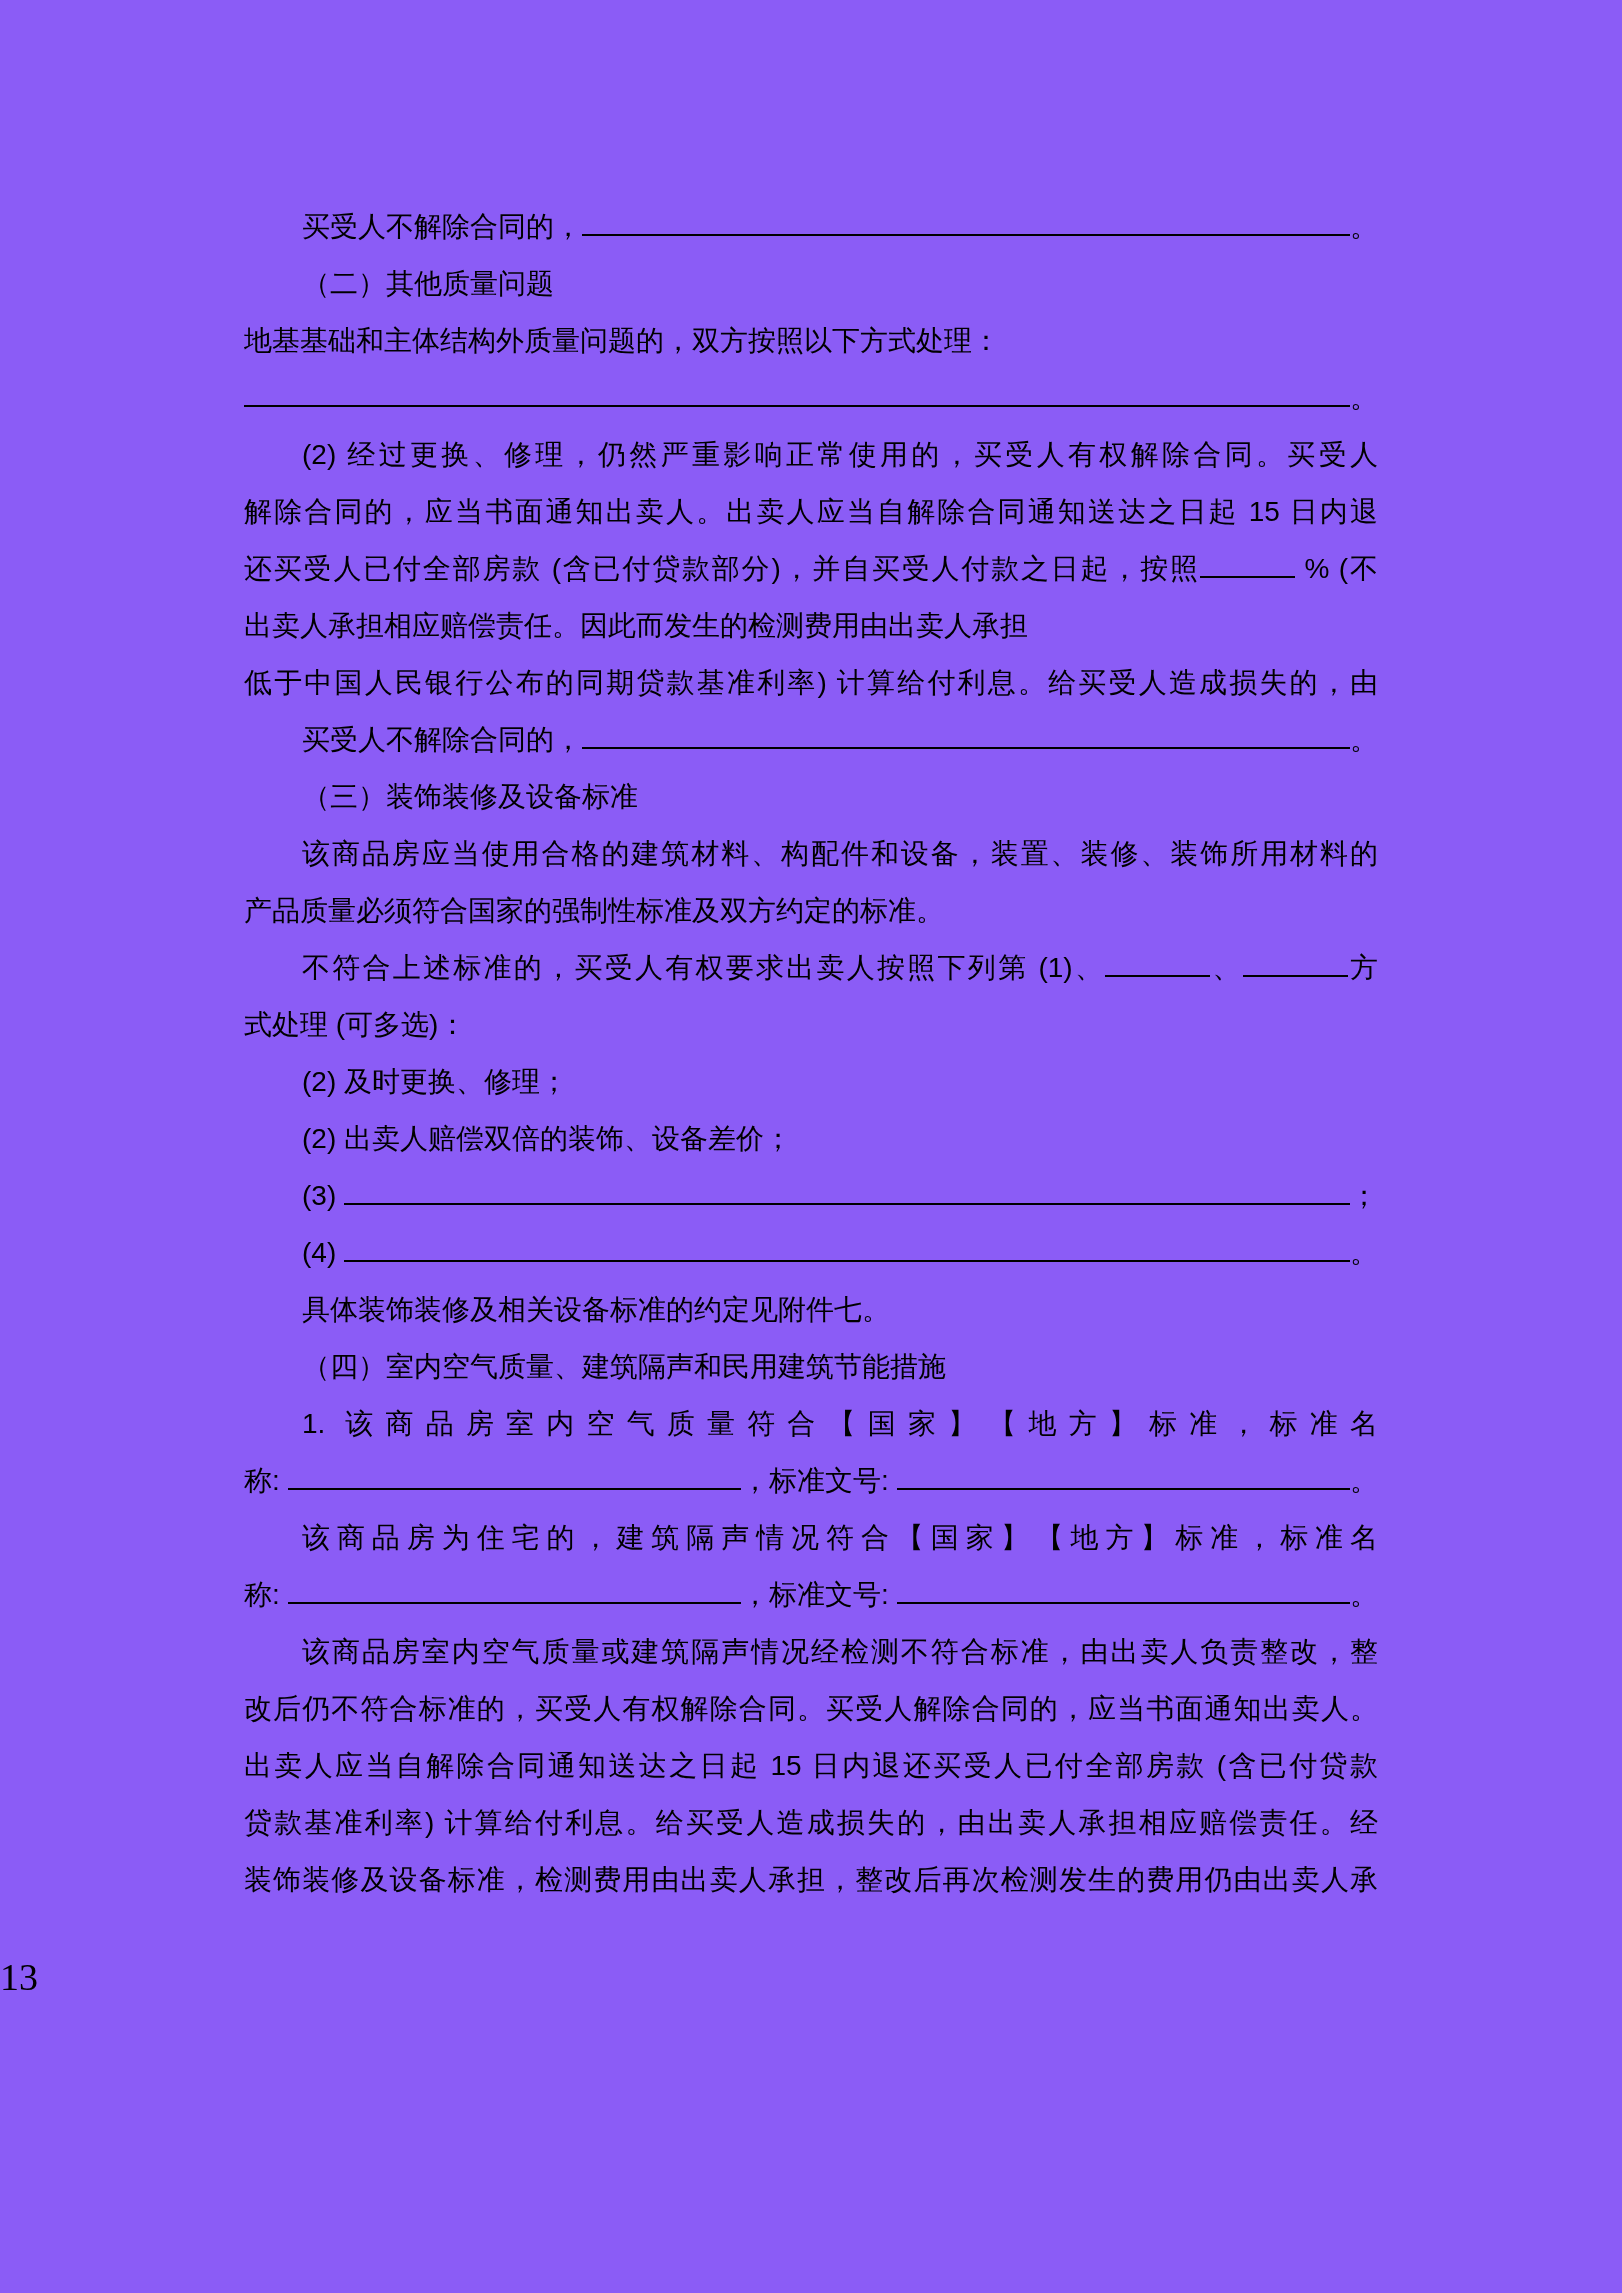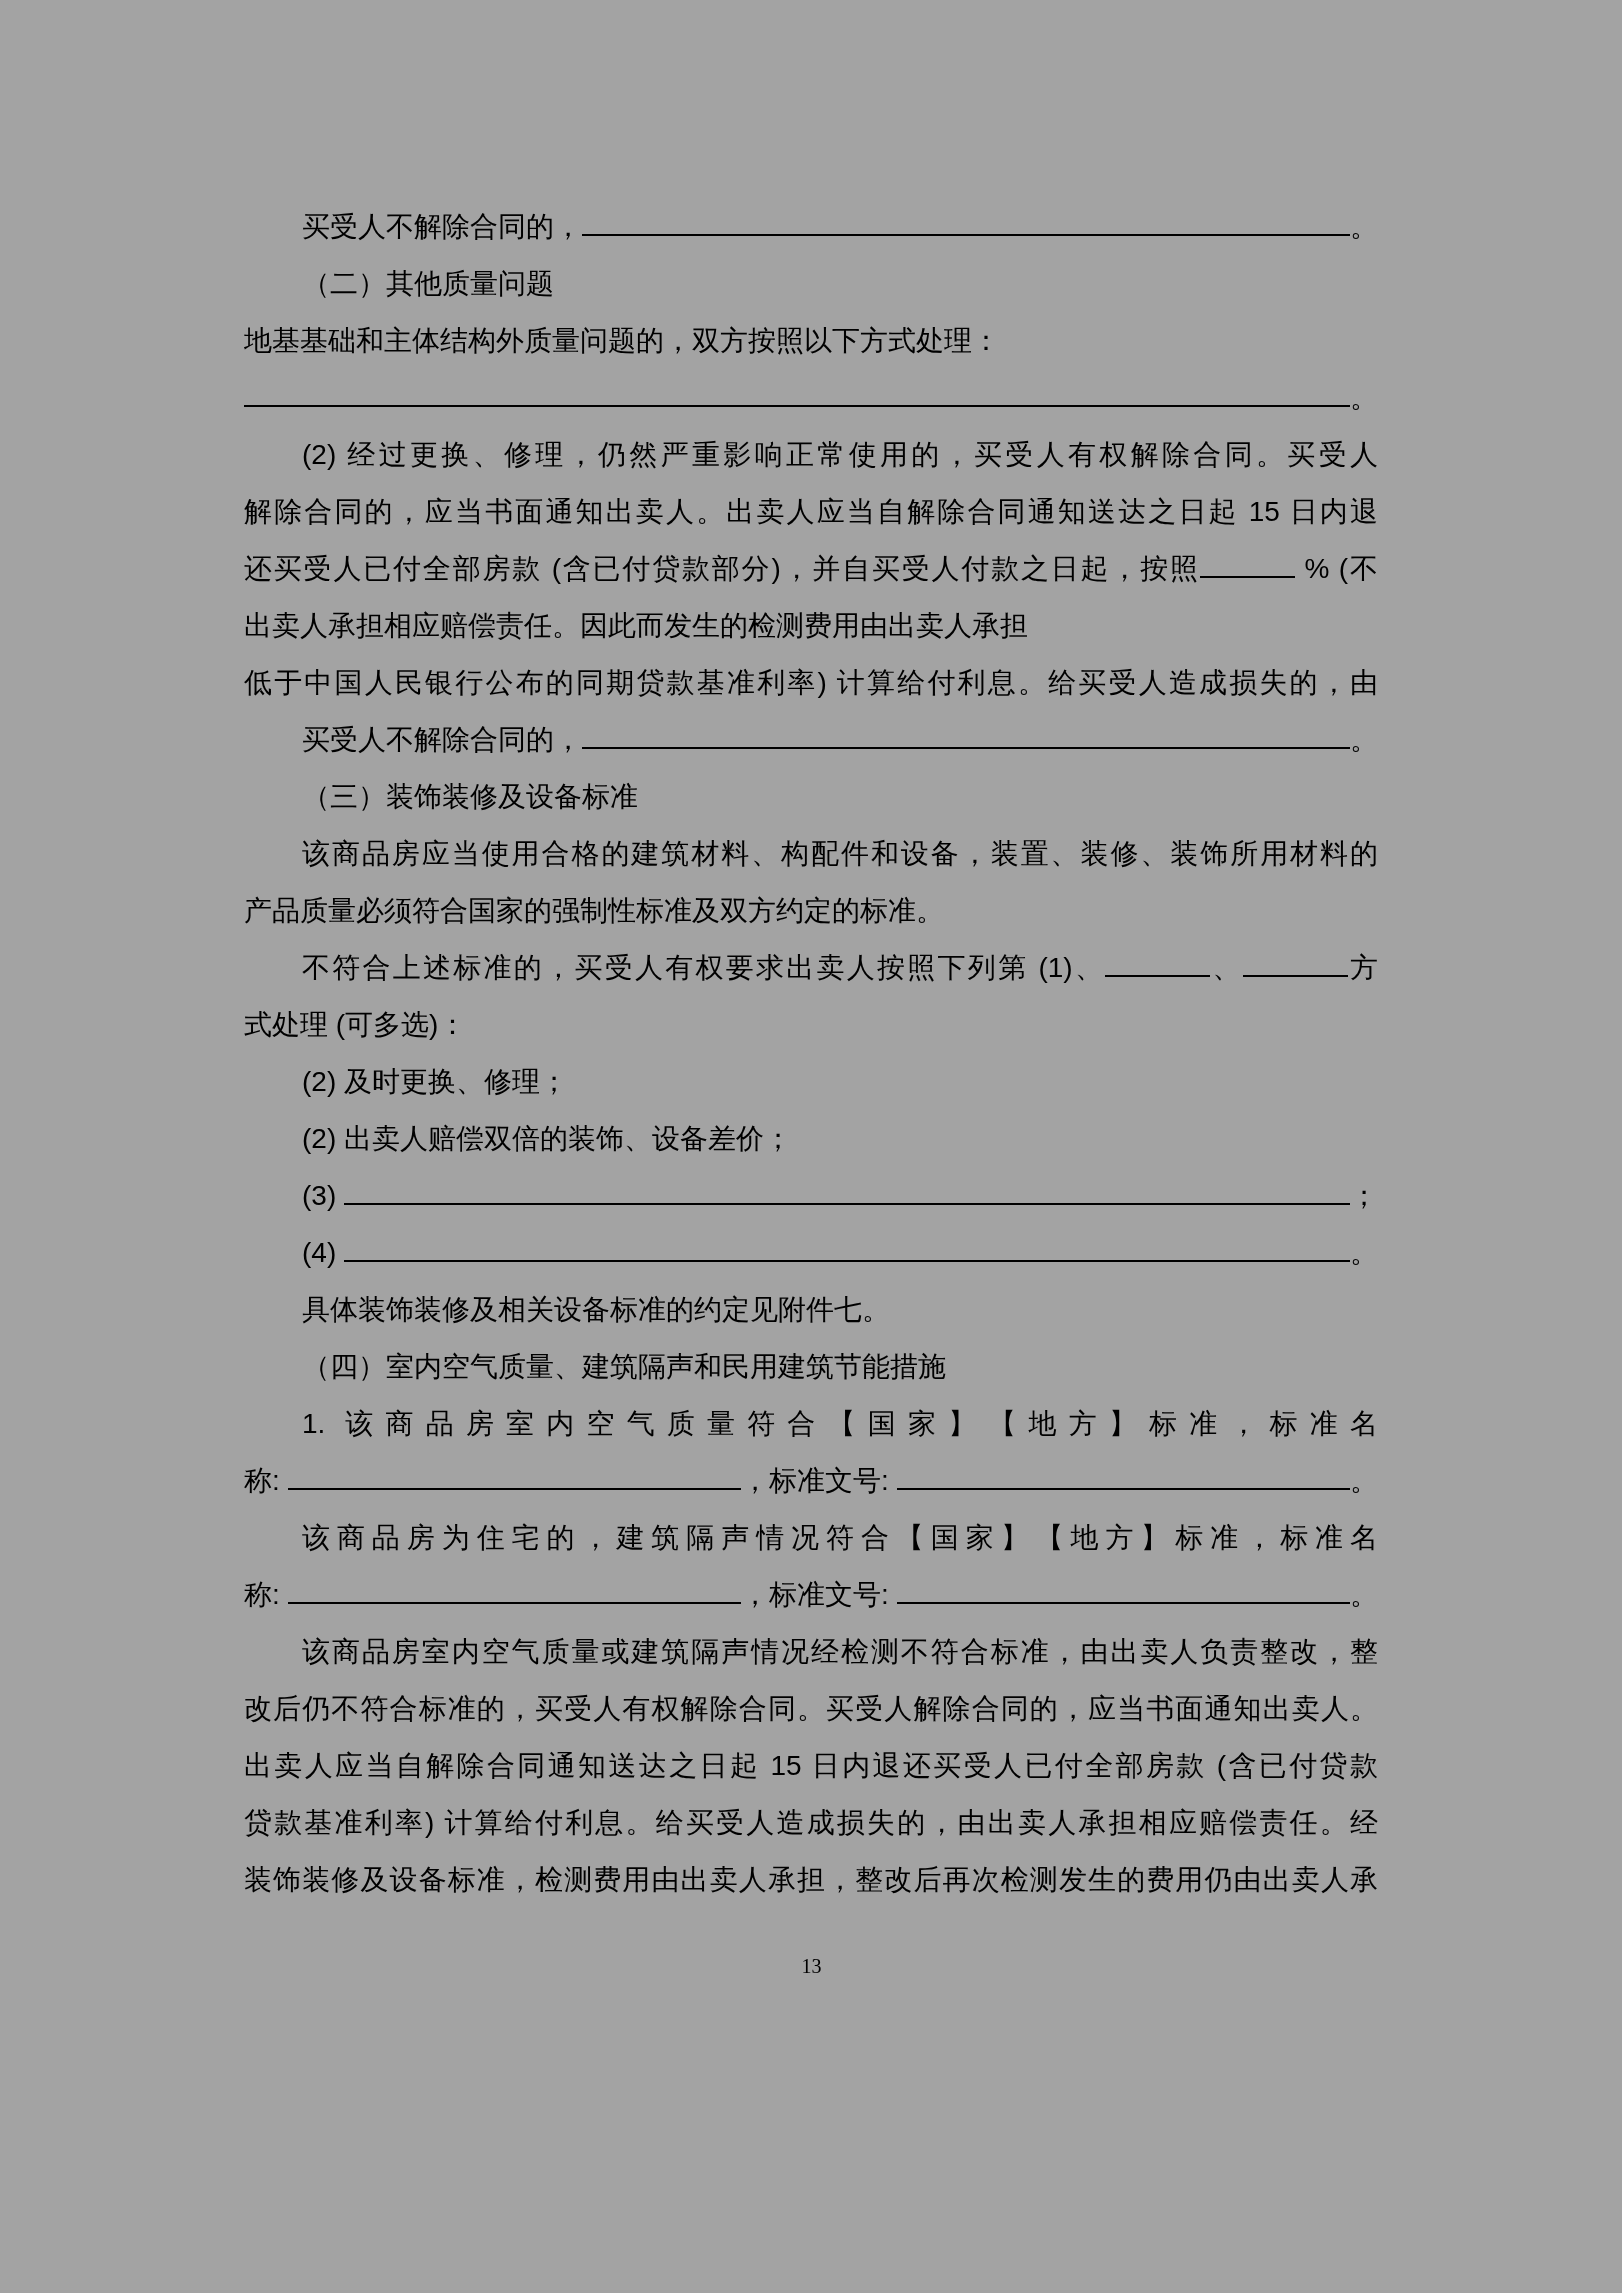--- a/index.html
+++ b/index.html
@@ -4,21 +4,21 @@
 <style>
   html, body {
     margin: 0;
     padding: 0;
     background: #ffffff;
   }
   .page {
     position: relative;
     width: 1623px;
     height: 2294px;
-    background: #a3a3a3;
+    background: #8b5cf6;
     color: #000000;
     font-family: "Liberation Sans", "DejaVu Sans", sans-serif;
     font-size: 28px;
     box-sizing: border-box;
     overflow: hidden;
   }
   .doc {
     padding: 198px 245px 0 244px;
   }
   .line {
@@ -41,23 +41,23 @@
     height: 23.6px;
     border-bottom: 2.7px solid #000000;
   }
   .fill {
     flex: 1 1 auto;
     height: 23.6px;
     border-bottom: 2.7px solid #000000;
   }
   .pagenum {
     margin-top: 47px;
-    text-align: center;
+    text-align: left;
     font-family: "Liberation Serif", "DejaVu Serif", serif;
-    font-size: 20px;
+    font-size: 38px;
     color: #000000;
   }
 </style>
 </head>
 <body>
 
 <div class="page">
   <div class="doc">
       <div class="line flexl indent">
         <span class="txt">买受人不解除合同的，</span>

